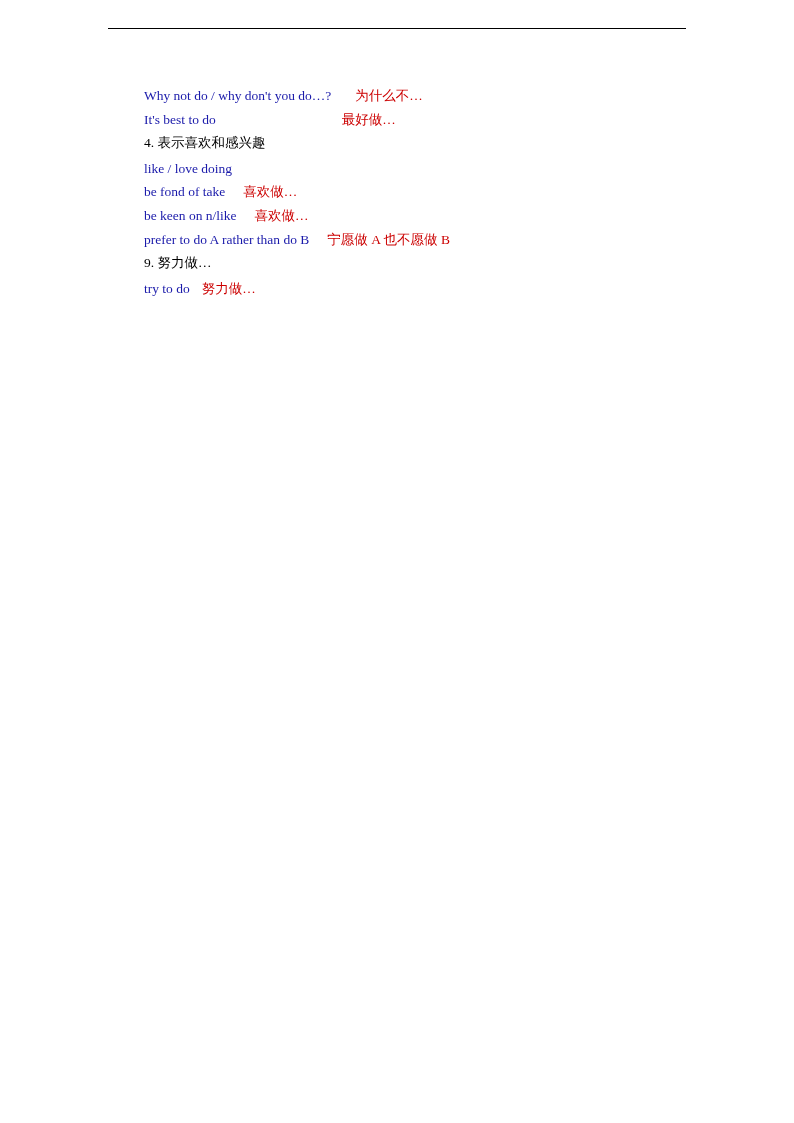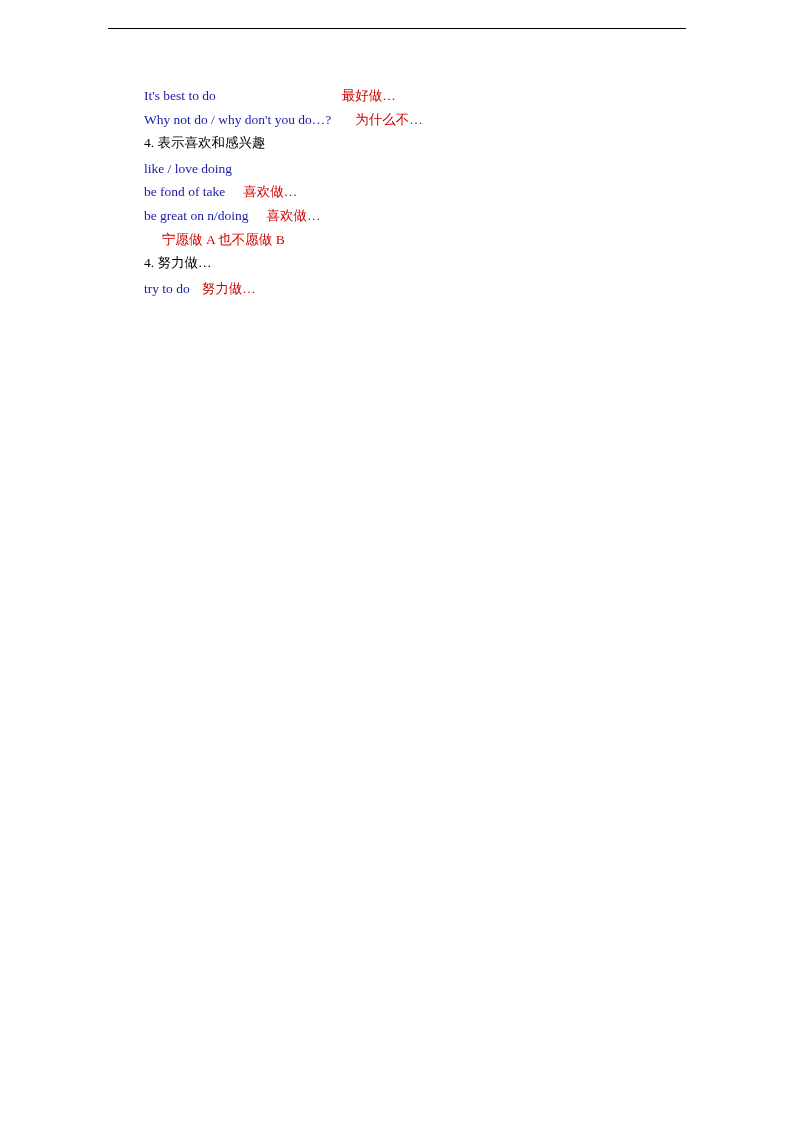--- a/index.html
+++ b/index.html
@@ -58,60 +58,61 @@
     }
   </style>
 </head>
 <body>
 
 <div class="top-border"></div>
 
 <div class="content">
 
   <div class="line">
+    <span class="english">Why not do / why don't you do…?</span>
+    <span style="display:inline-block; width:18px;"></span>
+    <span class="chinese">为什么不…</span>
+  </div>
+
+  <div class="line">
     <span class="english">It's best to do</span>
     <span style="display:inline-block; width:120px;"></span>
     <span class="chinese">最好做…</span>
-  </div>
-
-  <div class="line">
-    <span class="english">Why not do / why don't you do…?</span>
-    <span style="display:inline-block; width:18px;"></span>
-    <span class="chinese">为什么不…</span>
   </div>
 
   <div class="line">
     <span class="section-header">4. 表示喜欢和感兴趣</span>
   </div>
 
   <div class="line">
     <span class="english">like / love doing</span>
   </div>
 
 
   <div class="line">
     <span class="english">be fond of take</span>
     <span style="display:inline-block; width:12px;"></span>
     <span class="chinese">喜欢做…</span>
   </div>
 
   <div class="line">
-    <span class="english">be great on n/doing</span>
+    <span class="english">be keen on n/like</span>
     <span style="display:inline-block; width:12px;"></span>
     <span class="chinese">喜欢做…</span>
   </div>
 
   <div class="line">
+    <span class="english">prefer to do A rather than do B</span>
     <span style="display:inline-block; width:12px;"></span>
     <span class="chinese">宁愿做 A 也不愿做 B</span>
   </div>
 
 
   <div class="line">
-    <span class="section-header">4.  努力做…</span>
+    <span class="section-header">9.  努力做…</span>
   </div>
 
   <div class="line">
     <span class="english">try to do</span>
     <span style="display:inline-block; width:6px;"></span>
     <span class="chinese">努力做…</span>
   </div>
 
 </div>
 

